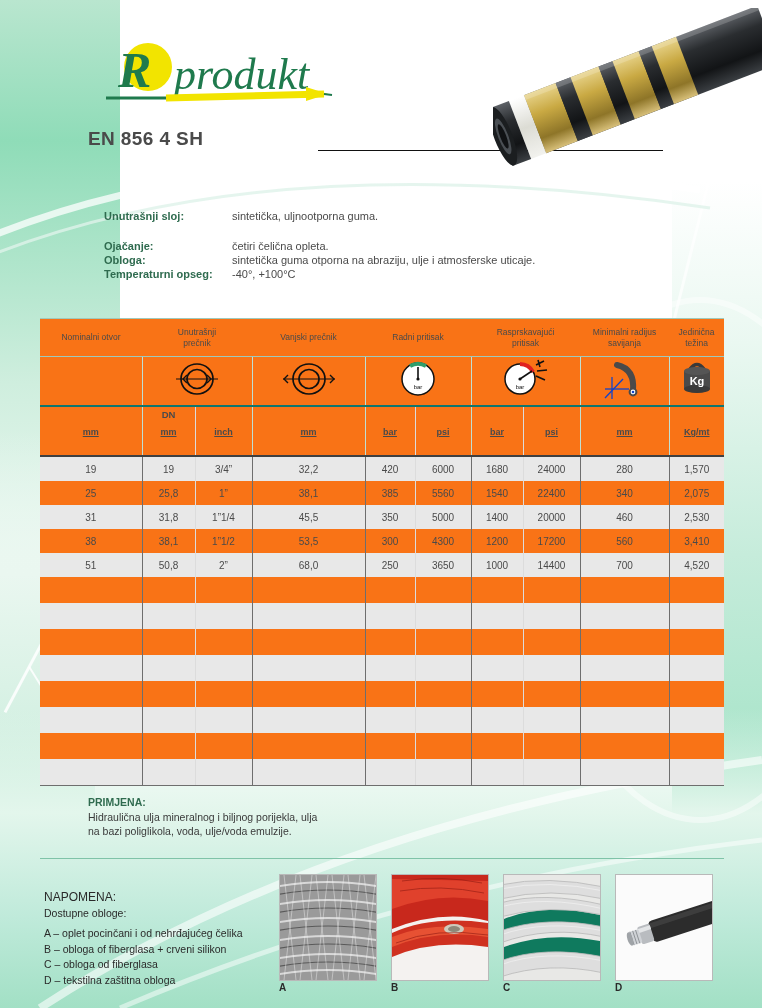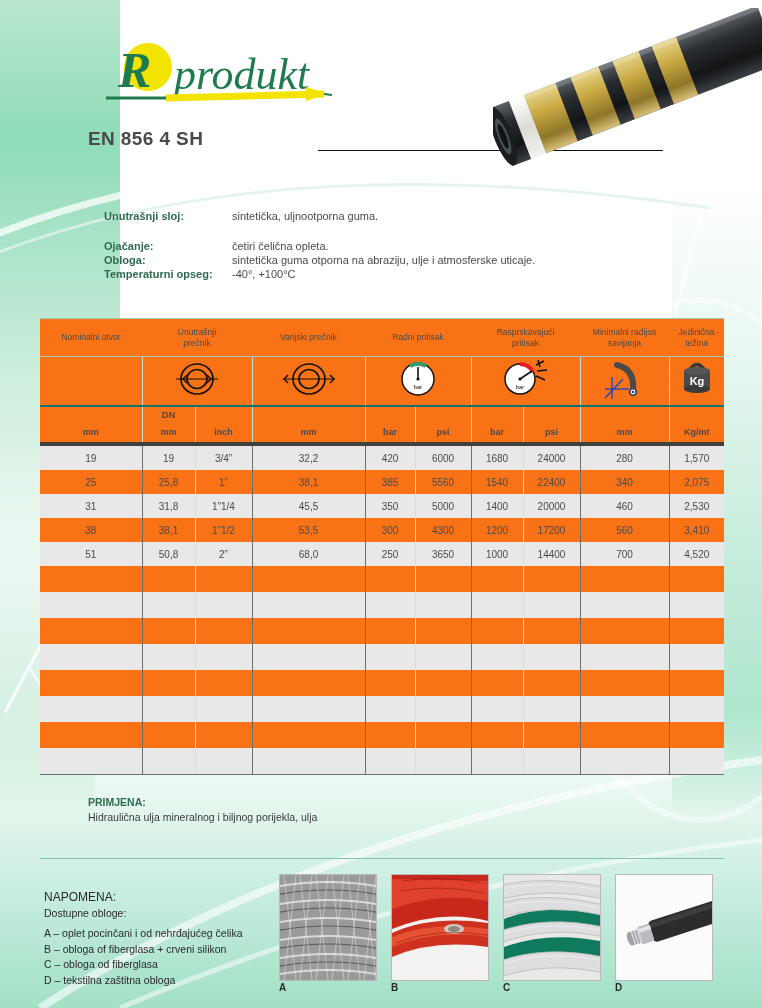--- a/index.html
+++ b/index.html
@@ -62,22 +62,22 @@
     border-bottom:1px solid #9fc9bb;
   }
   .icons td{
     height:48px;text-align:center;vertical-align:middle;
     border-bottom:2px solid #0f766e;border-left:1px solid #bfdfd4;
   }
   .icons td:first-child{border-left:none;}
   .units td{
     height:30px;text-align:center;vertical-align:bottom;
     font-size:9px;font-weight:bold;color:#4a4a4a;
-    border-bottom:4px solid #404040;border-left:1px solid #bfdfd4;
-    padding-bottom:5px;position:relative;
+    border-bottom:2px solid #404040;border-left:1px solid #bfdfd4;
+    padding-bottom:18px;position:relative;text-decoration:underline;
   }
   .units td:first-child{border-left:none;}
   .units td.sub{border-left:1px solid #dcdcdc;}
   .dn-label{
     position:absolute;left:0;right:0;top:2px;text-align:center;
     font-size:9.5px;font-weight:bold;color:#4a4a4a;
   }
   tbody tr td{
     height:24px;text-align:center;vertical-align:middle;
     font-size:10px;color:#4a4a4a;
@@ -457,20 +457,21 @@
             <td>&nbsp;</td>
             <td>&nbsp;</td>
           </tr>
         </tbody>
     </table>
   </div>
 
   <div class="primjena">
     <div class="h">PRIMJENA:</div>
     <div>Hidraulična ulja mineralnog i biljnog porijekla, ulja</div>
+    <div>na bazi poliglikola, voda, ulje/voda emulzije.</div>
   </div>
 
   <div class="divider"></div>
 
   <div class="napomena">
     <div class="h">NAPOMENA:</div>
     <div class="sub">Dostupne obloge:</div>
     <div>A – oplet pocinčani i od nehrđajućeg čelika</div>
     <div>B – obloga of fiberglasa + crveni silikon</div>
     <div>C – obloga od fiberglasa</div>

